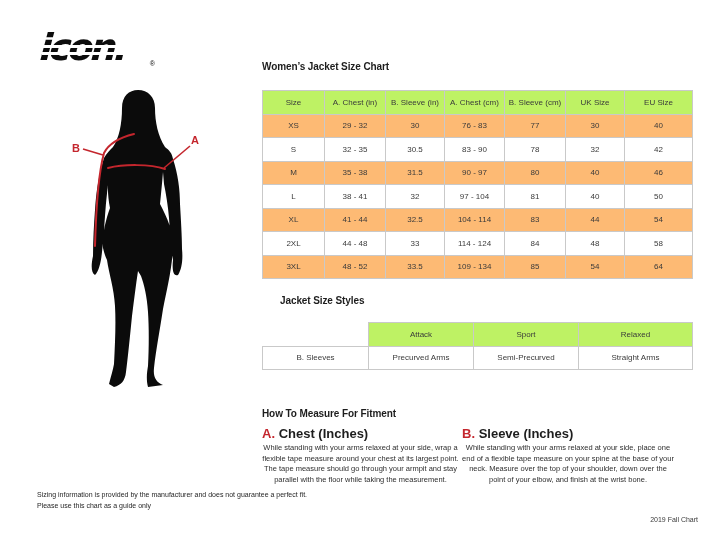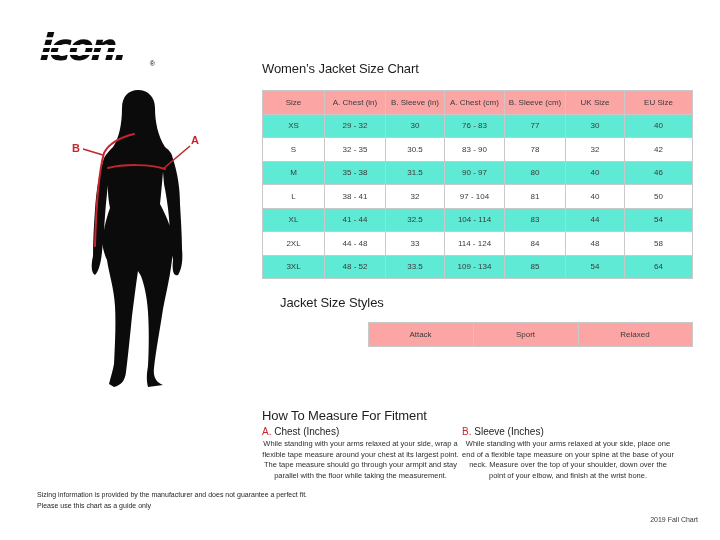--- a/index.html
+++ b/index.html
@@ -19,45 +19,45 @@
   .stripe-1 { top:17px; }
   .stripe-2 { top:24px; }
   .logo-reg { position:absolute; right:0; bottom:3px; font-size:7px; color:#0c0c0c; font-style:normal; }
 
   
   .figure-wrap { position:absolute; left:52px; top:88px; width:160px; height:310px; }
   .fig-label { font-family:"Liberation Sans", sans-serif; font-weight:bold; font-size:11px; }
 
   
   .heading {
-    position:absolute; font-weight:normal; font-size:13px; color:#1d1d1d;
+    position:absolute; font-weight:bold; font-size:10px; color:#1d1d1d;
     letter-spacing:-0.1px; white-space:nowrap;
   }
   #h-sizechart { left:262px; top:61px; }
   #h-styles    { left:280px; top:295px; }
   #h-measure   { left:262px; top:408px; }
 
   
   table { position:absolute; border-collapse:collapse; table-layout:fixed; background:#ffffff; }
   th, td {
     border:1px solid #c9c9c9; text-align:center; vertical-align:middle;
     font-size:8px; font-weight:normal; color:#3a3a3a; padding:0; height:22.5px;
     overflow:hidden; white-space:nowrap;
   }
   #size-table  { left:262px; top:90px;  width:430px; }
   #style-table { left:262px; top:322px; width:430px; }
-  thead th { background:#fca5a5; }
-  tr.shade td { background:#5eead4; }
+  thead th { background:#bef264; }
+  tr.shade td { background:#fdba74; }
   th.blank { border:none; background:transparent; }
 
   
   .measure-col { position:absolute; top:426px; }
   #measure-a { left:262px; width:197px; }
   #measure-b { left:462px; width:212px; }
-  .measure-title { font-size:10px; font-weight:normal; color:#1d1d1d; }
+  .measure-title { font-size:13px; font-weight:bold; color:#1d1d1d; }
   .measure-letter { color:#c4262d; }
   .measure-text { font-size:7.5px; line-height:1.42; color:#2e2e2e; margin:2px 0 0 0;text-align:center; }
 
   
   .disclaimer {
     position:absolute; left:37px; top:490px; width:300px;
     font-size:7px; line-height:1.55; color:#1f1f1f;
   }
   .fall-chart {
     position:absolute; right:22px; top:516px; font-size:7px; color:#3a3a3a;
@@ -229,20 +229,26 @@
     </colgroup>
     <thead>
       <tr>
         <th class="blank"></th>
         <th>Attack</th>
         <th>Sport</th>
         <th>Relaxed</th>
       </tr>
     </thead>
     <tbody>
+      <tr>
+        <td>B. Sleeves</td>
+        <td>Precurved Arms</td>
+        <td>Semi-Precurved</td>
+        <td>Straight Arms</td>
+      </tr>
     </tbody>
   </table>
 
   <div class="measure-col" id="measure-a">
     <div class="measure-title">
       <span class="measure-letter">A.</span>
       <span>Chest (Inches)</span>
     </div>
     <p class="measure-text">While standing with your arms relaxed at your side, wrap a flexible tape measure around your chest at its largest point. The tape measure should go through your armpit and stay parallel with the floor while taking the measurement.</p>
   </div>

